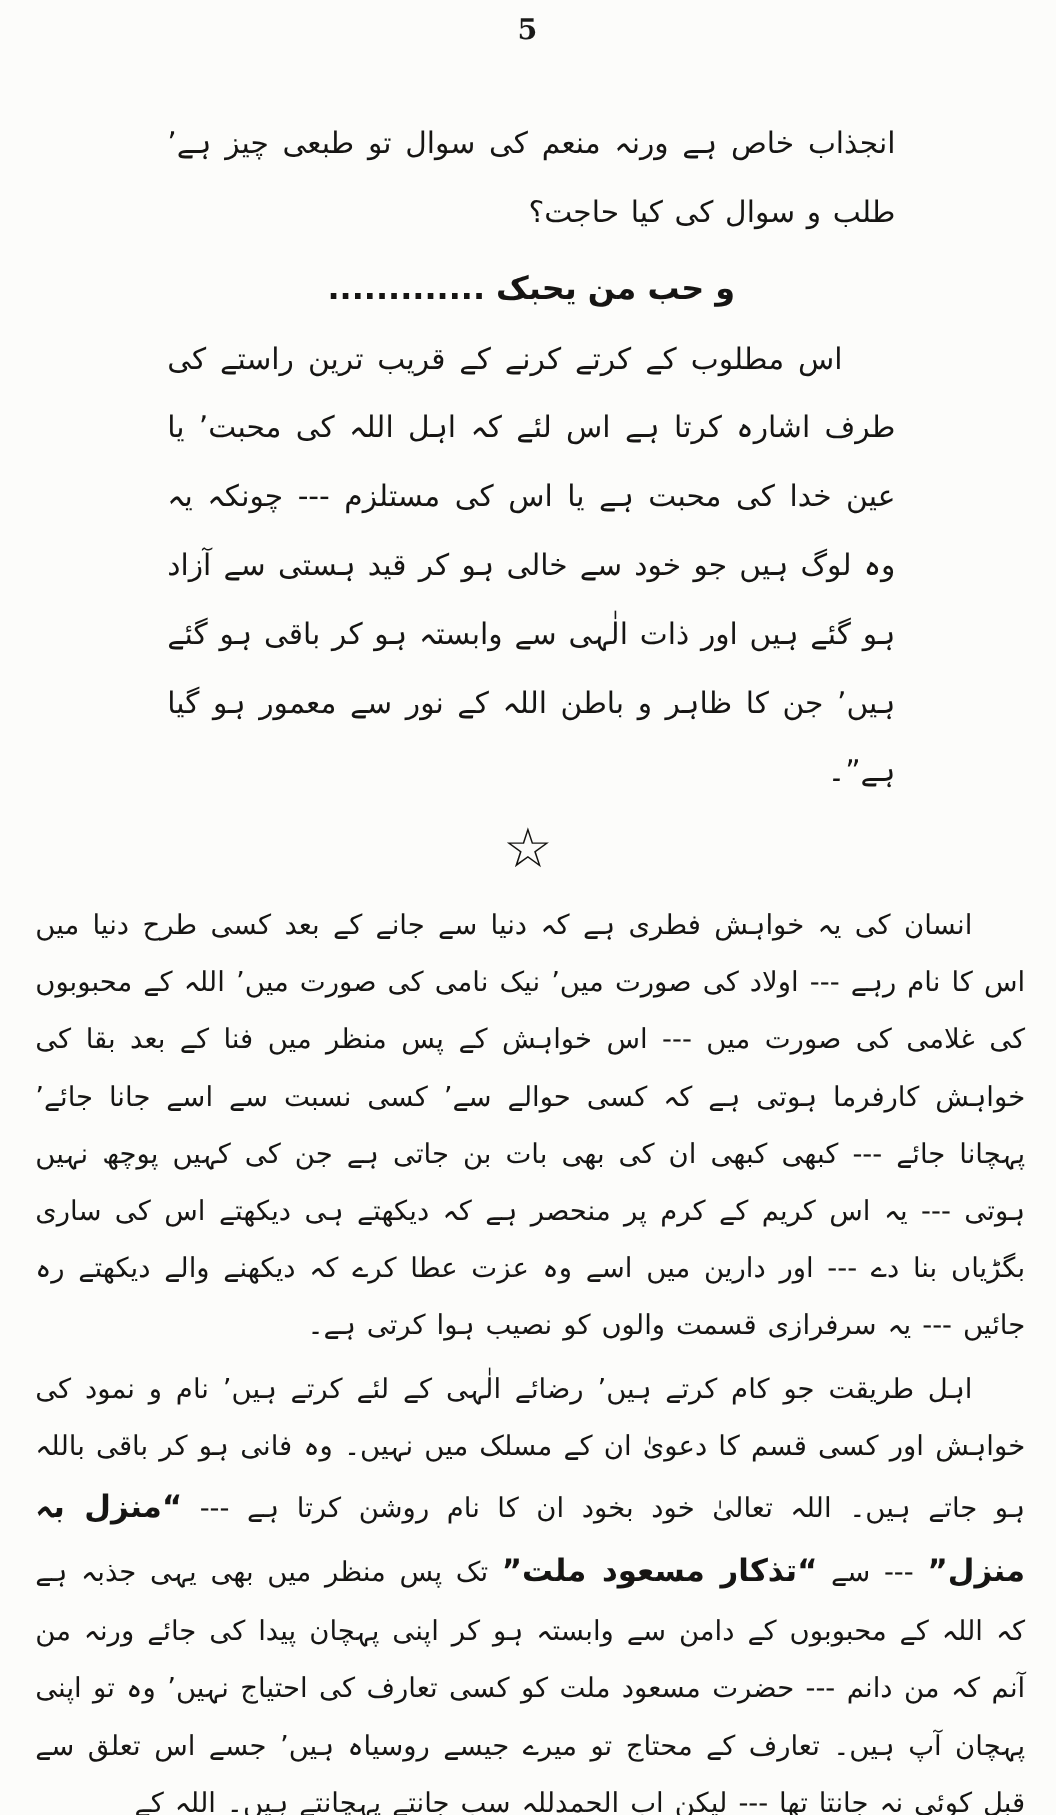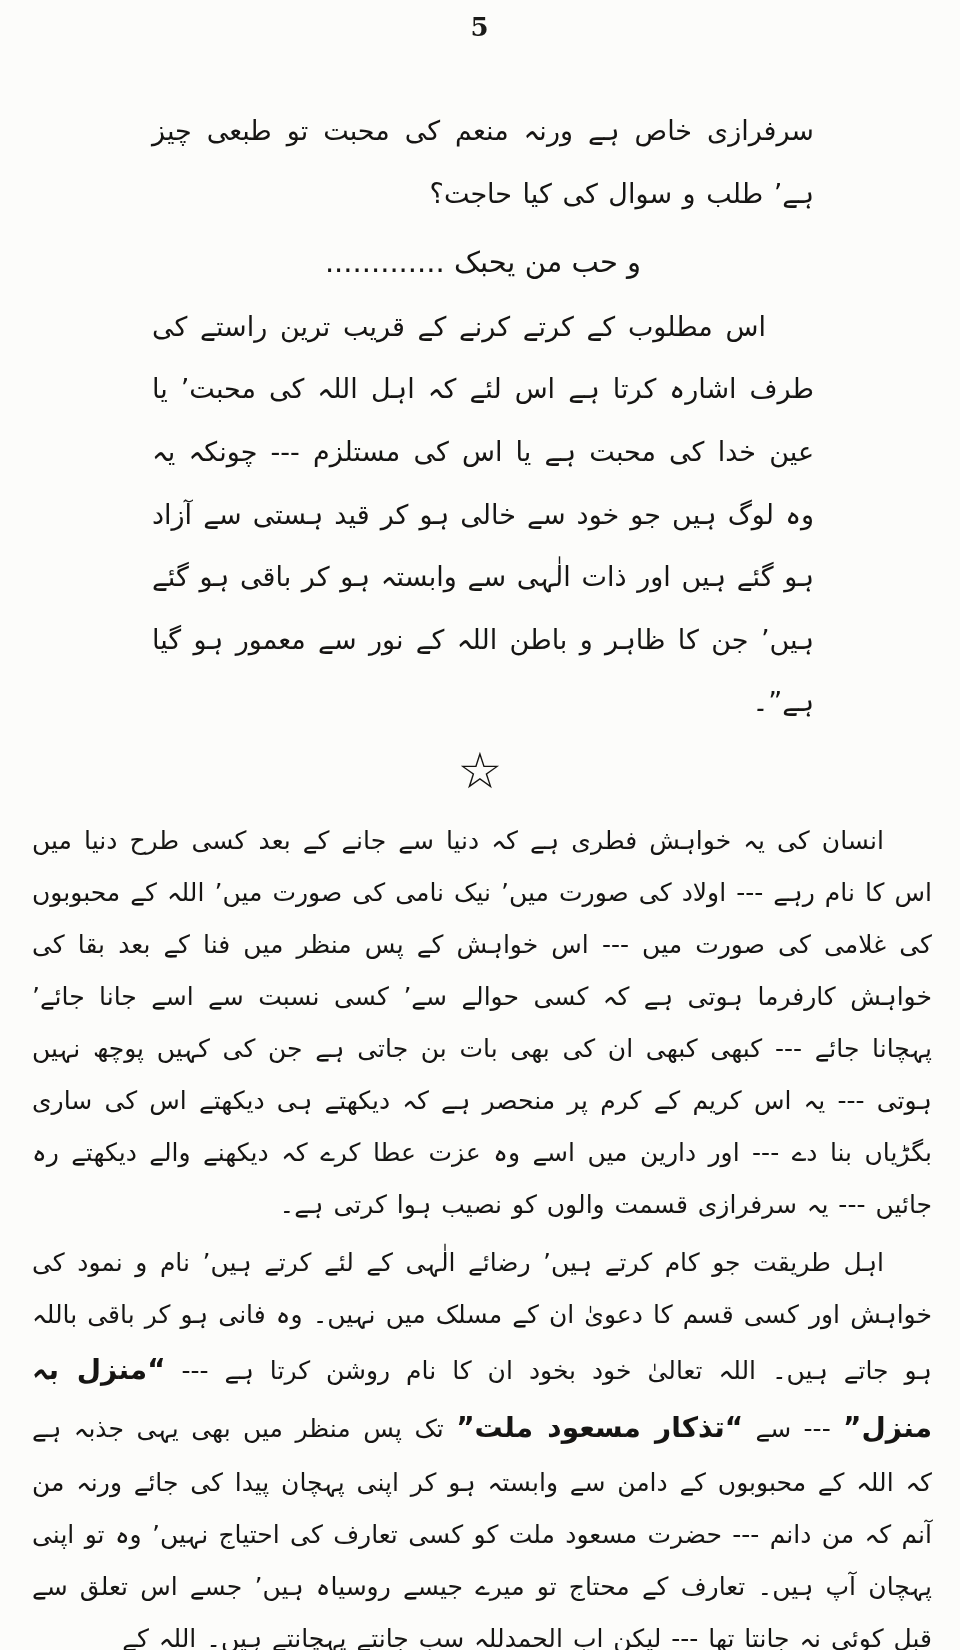--- a/index.html
+++ b/index.html
@@ -52,21 +52,21 @@
     line-height: 2.32;
   }
 
   .indent { text-indent: 48px; }
   .no-indent { text-indent: 0; }
 
   .centered-quote {
     direction: rtl;
     text-align: center;
     font-size: 29px;
-    font-weight: normal;
+    font-weight: bold;
     line-height: 1.6;
     margin: 14px 0 10px 0;
     letter-spacing: 0.5px;
   }
 
   
   .star-divider {
     text-align: center;
     font-size: 50px;
     line-height: 1.1;
@@ -98,21 +98,21 @@
 </style>
 </head>
 <body>
 
 <div class="page">
 
   <div class="page-number">5</div>
 
   <div class="quote-section">
 
-    <p class="para no-indent">سرفرازی خاص ہے ورنہ منعم کی محبت تو طبعی چیز ہے’ طلب و سوال کی کیا حاجت؟</p>
+    <p class="para no-indent">انجذاب خاص ہے ورنہ منعم کی سوال تو طبعی چیز ہے’ طلب و سوال کی کیا حاجت؟</p>
 
     <p class="centered-quote">و حب من یحبک .............</p>
 
     <p class="para indent">اس مطلوب کے کرتے کرنے کے قریب ترین راستے کی طرف اشارہ کرتا ہے اس لئے کہ اہل اللہ کی محبت’ یا عین خدا کی محبت ہے یا اس کی مستلزم --- چونکہ یہ وہ لوگ ہیں جو خود سے خالی ہو کر قید ہستی سے آزاد ہو گئے ہیں اور ذات الٰہی سے وابستہ ہو کر باقی ہو گئے ہیں’ جن کا ظاہر و باطن اللہ کے نور سے معمور ہو گیا ہے”۔</p>
 
   </div>
 
   <div class="star-divider">☆</div>
 
   <div class="body-section">

